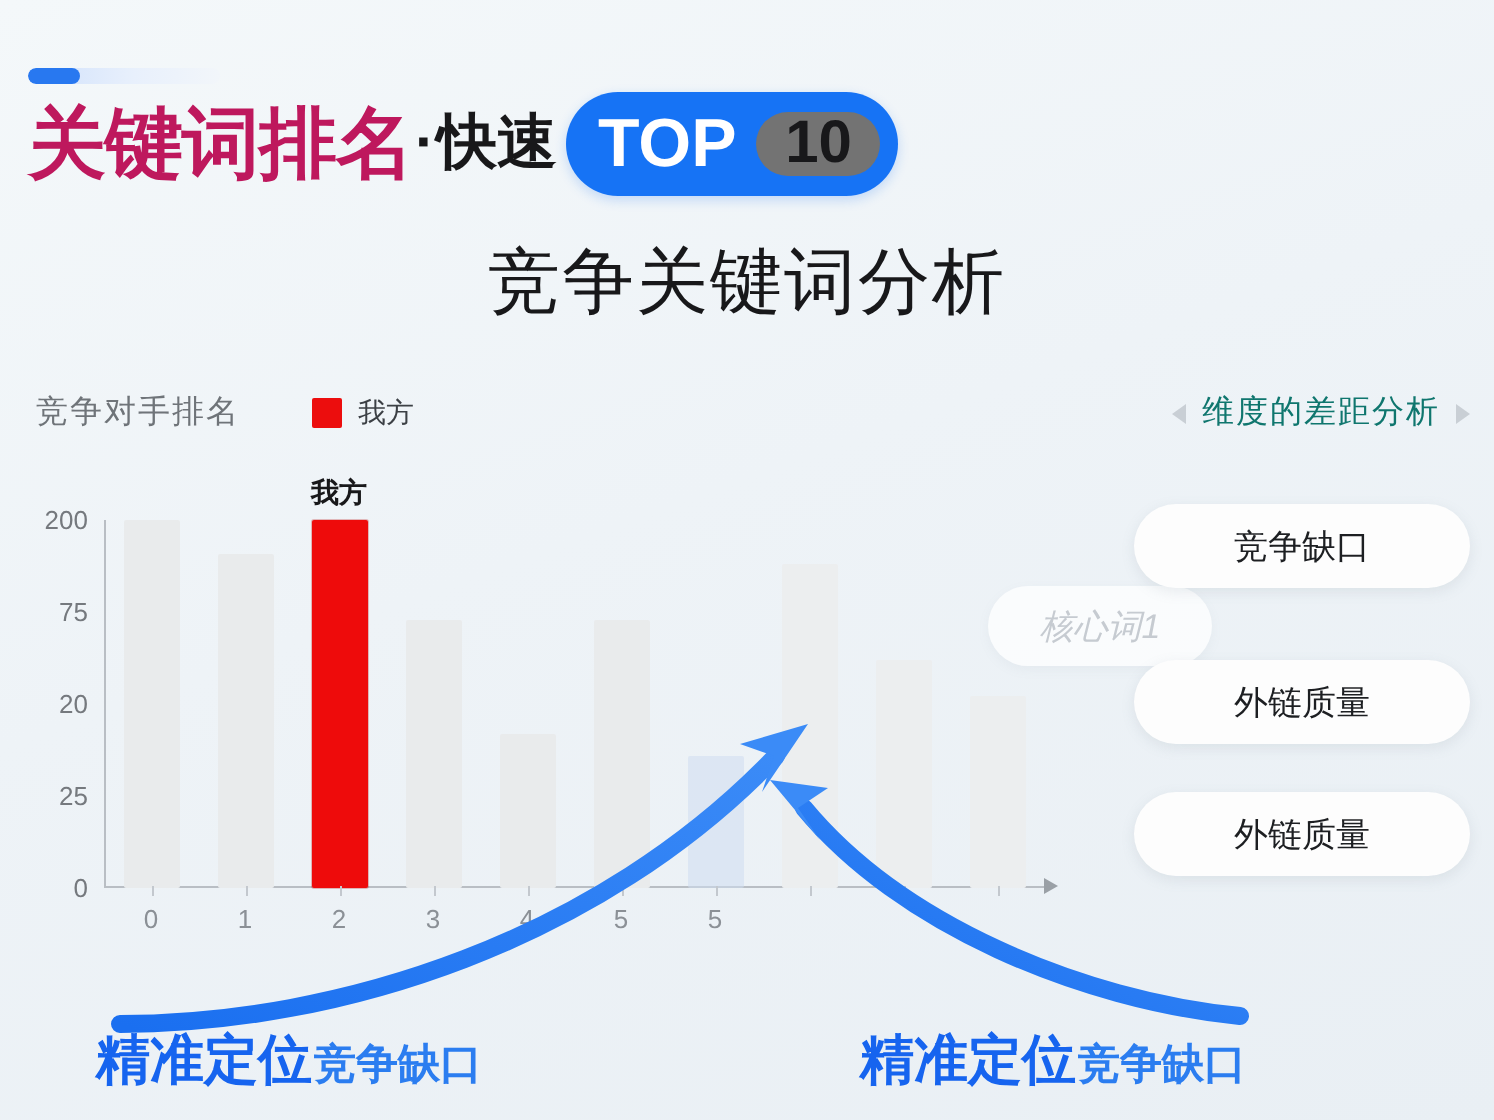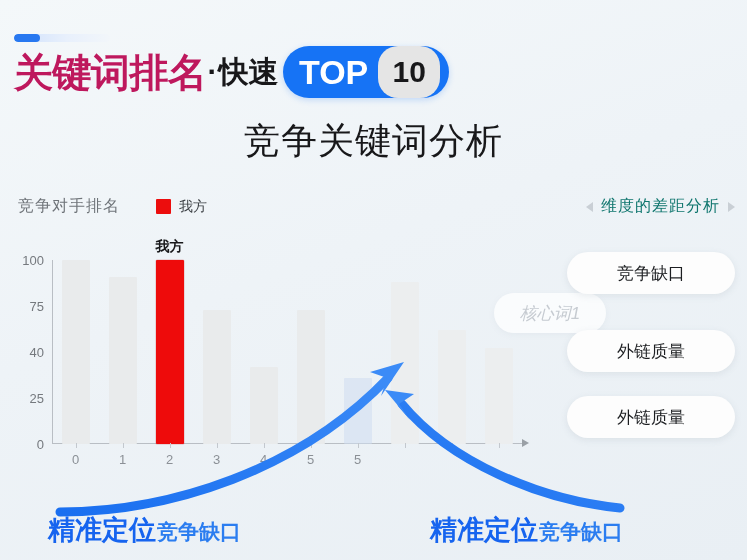--- a/index.html
+++ b/index.html
@@ -78,23 +78,23 @@
   }
   .top-badge-text {
     color: #ffffff;
     font-size: 34px;
     font-weight: bold;
     letter-spacing: 0px;
     line-height: 1;
   }
   .top-badge-pill {
     margin-left: 10px;
-    background: #e5e5e5;
+    background: #737373;
     border-radius: 20px;
-    height: 52px;
+    height: 32px;
     min-width: 62px;
     display: flex;
     align-items: center;
     justify-content: center;
     color: #18181a;
     font-size: 30px;
     font-weight: bold;
     line-height: 1;
   }
 
@@ -352,23 +352,23 @@
 <div class="panel-header">
   <span class="tri tri-left"></span>
   <span class="panel-header-title">维度的差距分析</span>
   <span class="tri tri-right"></span>
 </div>
 
 <div class="chart">
   <div class="y-axis-labels">
       <div class="y-label" style="top: 208px;">0</div>
       <div class="y-label" style="top: 162px;">25</div>
-      <div class="y-label" style="top: 116px;">40</div>
+      <div class="y-label" style="top: 116px;">20</div>
       <div class="y-label" style="top: 70px;">75</div>
-      <div class="y-label" style="top: 24px;">100</div>
+      <div class="y-label" style="top: 24px;">200</div>
     </div>
   <div class="axis-line-y"></div>
   <div class="axis-line-x" style="width: 470px;"></div>
   <div class="axis-arrow" style="left: 522px;"></div>
   <div class="bars">
       <div class="bar" style="left: 9.5px; width: 28px; height: 184px; background: rgb(233, 235, 236);"></div>
       <div class="bar" style="left: 56.5px; width: 28px; height: 167.44px; background: rgb(233, 235, 236);"></div>
       <div class="bar highlight" style="left: 103.5px; width: 28px; height: 184px;"></div>
       <div class="bar-caption" style="left: 117.5px; top: -22px;">我方</div>
       <div class="bar" style="left: 150.5px; width: 28px; height: 134.32px; background: rgb(233, 235, 236);"></div>

